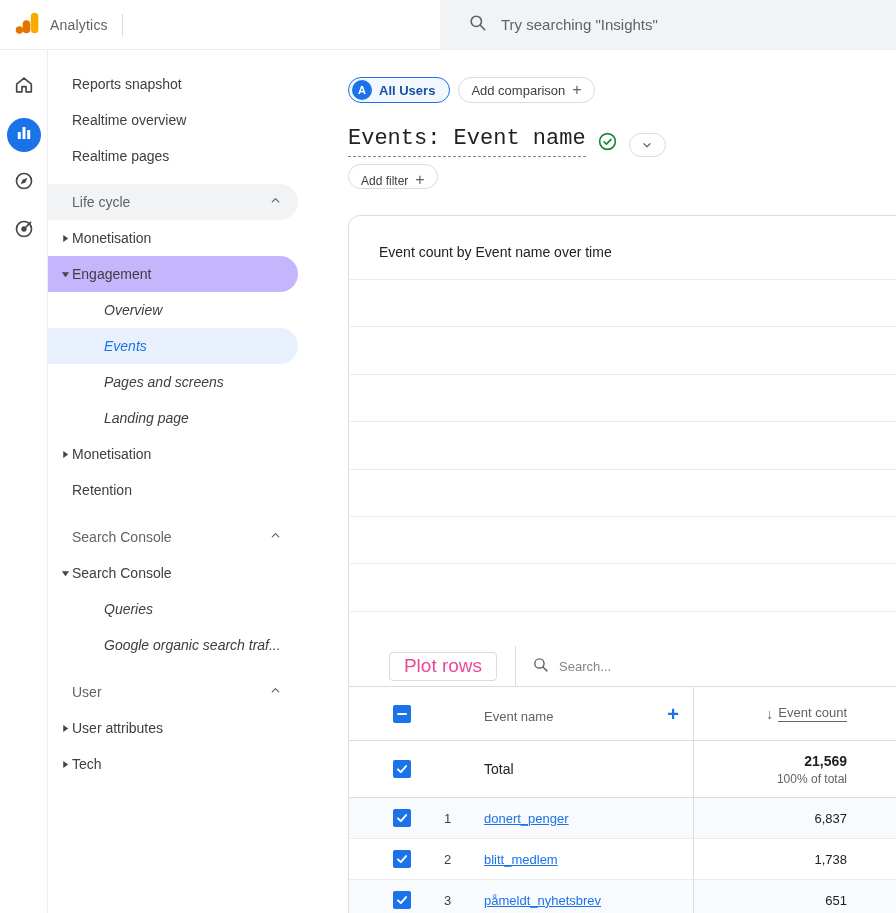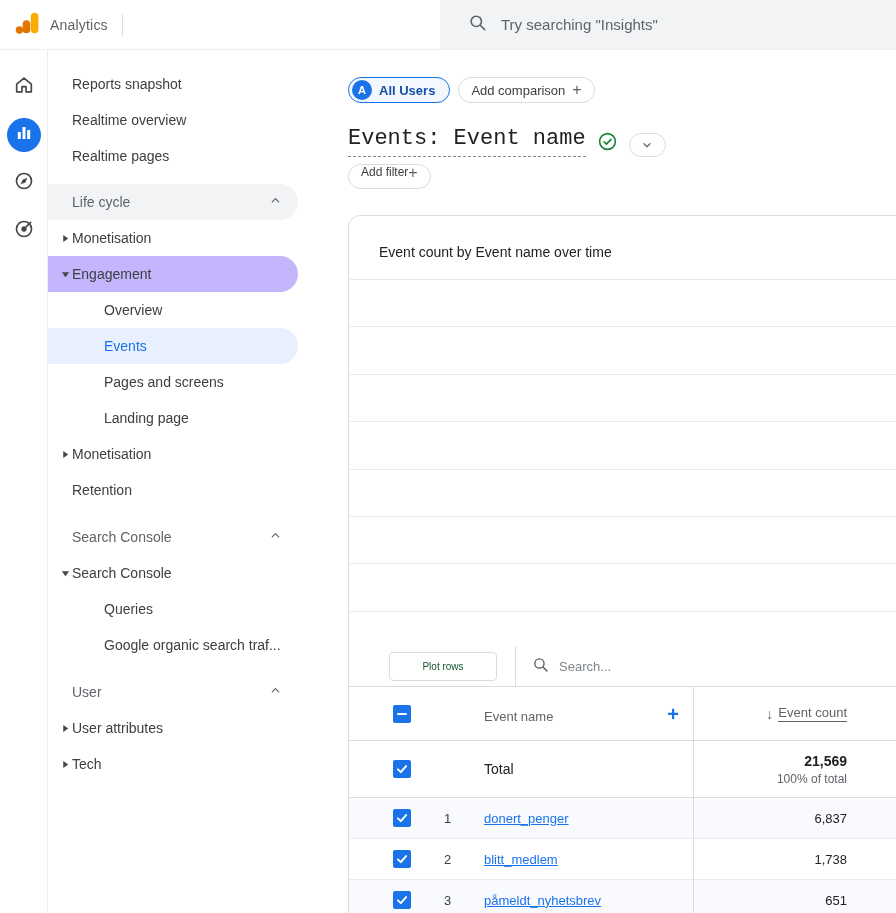--- a/index.html
+++ b/index.html
@@ -26,21 +26,21 @@
     display:flex; flex-direction:column; align-items:center; gap:14px; flex:none; }
   .rail-item { width:34px; height:34px; border-radius:50%; display:flex;
     align-items:center; justify-content:center; cursor:pointer; }
   .rail-item.active { background:#1a73e8; }
 
   
   .sidenav { width:250px; flex:none; padding-top:16px; font-size:14px; color:#3c4043; }
   .nav-row { height:36px; display:flex; align-items:center; padding-left:24px;
     position:relative; border-radius:0 18px 18px 0; cursor:pointer; white-space:nowrap; }
   .nav-row .arrow { position:absolute; left:13px; top:0; bottom:0; display:flex; align-items:center; }
-  .nav-sub { padding-left:56px; }
+  .nav-sub { padding-left:56px;font-style:italic; }
   .nav-section { color:#5f6368; justify-content:space-between; padding-right:16px; }
   .nav-section.shaded { background:#f1f3f4; }
   .active-gray { background:#c4b5fd; }
   .active-blue { background:#e8f0fe; color:#1a73e8; }
   .mt10 { margin-top:10px; } .mt11 { margin-top:11px; }
 
   
   .main { position:relative; flex:1; overflow:hidden; background:#fff; }
 
   .chips-row { position:absolute; left:50px; top:27px; display:flex; gap:8px; }
@@ -49,36 +49,36 @@
   .chip-all-users { border-color:#1a73e8; background:#f3f8fe; padding:0 14px 0 3px; color:#174ea6; font-weight:bold; }
   .badge-a { width:20px; height:20px; border-radius:50%; background:#1a73e8; color:#fff;
     font-size:11px; font-weight:bold; display:flex; align-items:center; justify-content:center; }
   .plus-glyph { color:#5f6368; font-size:16px; line-height:1; }
 
   .title-row { position:absolute; left:50px; top:76px; display:flex; align-items:flex-end; gap:11px;font-family:Liberation Mono, monospace; }
   .page-title { font-size:22px; color:#202124; border-bottom:1px dashed #80868b; padding-bottom:5px; }
   .chev-pill { width:37px; height:24px; border:1px solid #dadce0; border-radius:12px;
     display:flex; align-items:center; justify-content:center; cursor:pointer; background:#fff; }
 
-  .add-filter { position:absolute; left:50px; top:114px; height:25px; display:flex; align-items:flex-start;
-    border:1px solid #dadce0; border-radius:13px; background:#fff; font-size:12px;
+  .add-filter { position:absolute; left:50px; top:114px; height:25px; display:flex; align-items:flex-end;
+    gap:7px; border:1px solid #dadce0; border-radius:13px; background:#fff; font-size:12px;
     color:#3c4043; padding:0 12px; cursor:pointer; }
 
   
   .card { position:absolute; left:50px; top:165px; width:600px; height:770px;
     background:#fff; border:1px solid #dadce0; border-radius:12px; }
 
   .chart-block { position:relative; height:430px; }
   .chart-title { position:absolute; left:30px; top:28px; font-size:14px; color:#202124; }
   .gridlines { position:absolute; left:1px; right:0; top:63px; height:333px;
     background:repeating-linear-gradient(to bottom,#e7e9ec 0,#e7e9ec 1px,transparent 1px,transparent 47.4px); }
 
   .table-toolbar { height:41px; border-bottom:1px solid #dadce0; display:flex; align-items:center; }
   .plot-rows-btn { margin-left:40px; width:108px; height:29px; border:1px solid #dadce0;
-    border-radius:4px; background:#fff; color:#14532d; font-size:10px;
+    border-radius:4px; background:#fff; color:#ec4899; font-size:19px;
     display:flex; align-items:center; justify-content:center; cursor:default; }
   .toolbar-divider { width:1px; height:41px; background:#dadce0; margin-left:18px; }
   .toolbar-search { display:flex; align-items:center; gap:10px; margin-left:16px; }
   .toolbar-search input { border:none; outline:none; background:transparent; width:150px;
     font:13px "Liberation Sans",sans-serif; color:#202124; }
   .toolbar-search input::placeholder { color:#80868b; }
 
   .t-row { display:grid; grid-template-columns:18px 73px 209px 1fr; align-items:center; padding-left:44px; }
   .t-header { height:54px; border-bottom:1px solid #dadce0; font-size:13px; color:#5f6368; }
   .t-total  { height:57px; border-bottom:1px solid #dadce0; }

